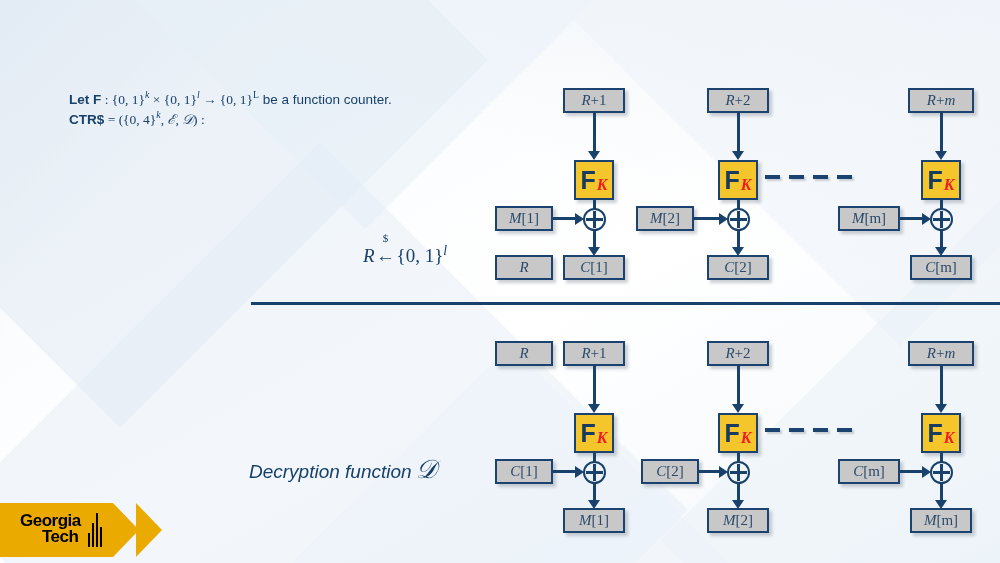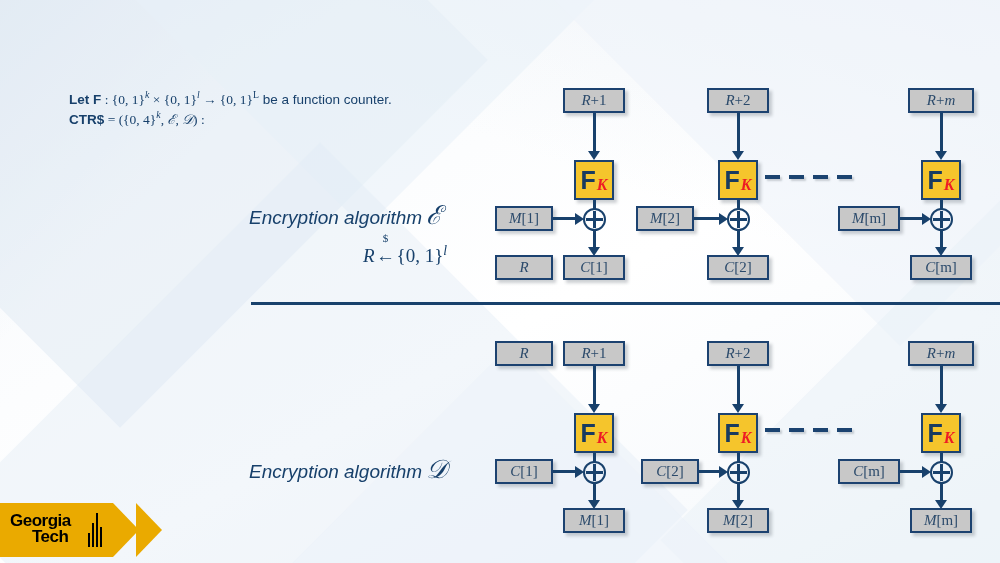--- a/index.html
+++ b/index.html
@@ -224,21 +224,21 @@
     position: absolute;
     width: 0; height: 0;
     border-top: 27px solid transparent;
     border-bottom: 27px solid transparent;
     border-left: 26px solid #eaaa00;
   }
   #logo .chev.c1 { left: 113px; top: 6px; }
   #logo .chev.c2 { left: 136px; top: 6px; }
   #logo .gtext {
     position: absolute;
-    left: 10px;
+    left: 20px;
     top: 16px;
     color: #000000;
     font-family: "Liberation Sans", sans-serif;
     font-weight: bold;
     font-size: 17px;
     line-height: 16px;
     letter-spacing: -0.5px;
   }
   #logo .gtext .t2 { display: block; padding-left: 22px; }
   #logo .torch {
@@ -273,23 +273,20 @@
 
 
   <div class="mathline" id="line1">
     <span class="mup">Let F</span><span class="mn"> : </span><span class="mn">{0, 1}</span><span class="sup">k</span><span class="mn"> × </span><span class="mn">{0, 1}</span><span class="sup">l</span><span class="mn"> → </span><span class="mn">{0, 1}</span><span class="supn">L</span><span class="mup" style="font-weight:normal;"> be a function counter.</span>
   </div>
 
   <div class="mathline" id="line2">
     <span class="mup">CTR$</span><span class="mn"> = ({0, 4}</span><span class="sup">k</span><span class="mn">, </span><span class="cal">ℰ</span><span class="mn">, </span><span class="cal">𝒟</span><span class="mn">) :</span>
   </div>
 
-  <div class="alglabel" id="enc-label">
-    <span>Encryption algorithm</span><span class="calbig">ℰ</span>
-  </div>
 
   <div id="rand-line">
     <span class="mi">R</span><span class="arrowstack"><span class="dollar">$</span><span class="mn">←</span></span><span class="mn">{0, 1}</span><span class="sup">l</span>
   </div>
 
   <div class="gbox" style="left:563px; top:88px; width:62px; height:25px;">
       <span class="mi">R</span>
       <span class="op"> + </span>
       <span class="mn">1</span>
     </div>
@@ -372,21 +369,21 @@
   <div class="vline" style="left:940px; top:231px; height:18px;"></div>
   <div class="arrowdown" style="left:935px; top:247px;"></div>
   <div class="gbox" style="left:910px; top:255px; width:62px; height:25px;">
       <span class="mi">C</span>
       <span class="idx">[m]</span>
     </div>
 
   <div id="divider"></div>
 
   <div class="alglabel" id="dec-label">
-    <span>Encryption algorithm</span><span class="calbig">𝒟</span>
+    <span>Decryption function</span><span class="calbig">𝒟</span>
   </div>
 
   <div class="gbox" style="left:495px; top:341px; width:58px; height:25px;">
       <span class="mi">R</span>
     </div>
 
   <div class="gbox" style="left:563px; top:341px; width:62px; height:25px;">
       <span class="mi">R</span>
       <span class="op"> + </span>
       <span class="mn">1</span>

